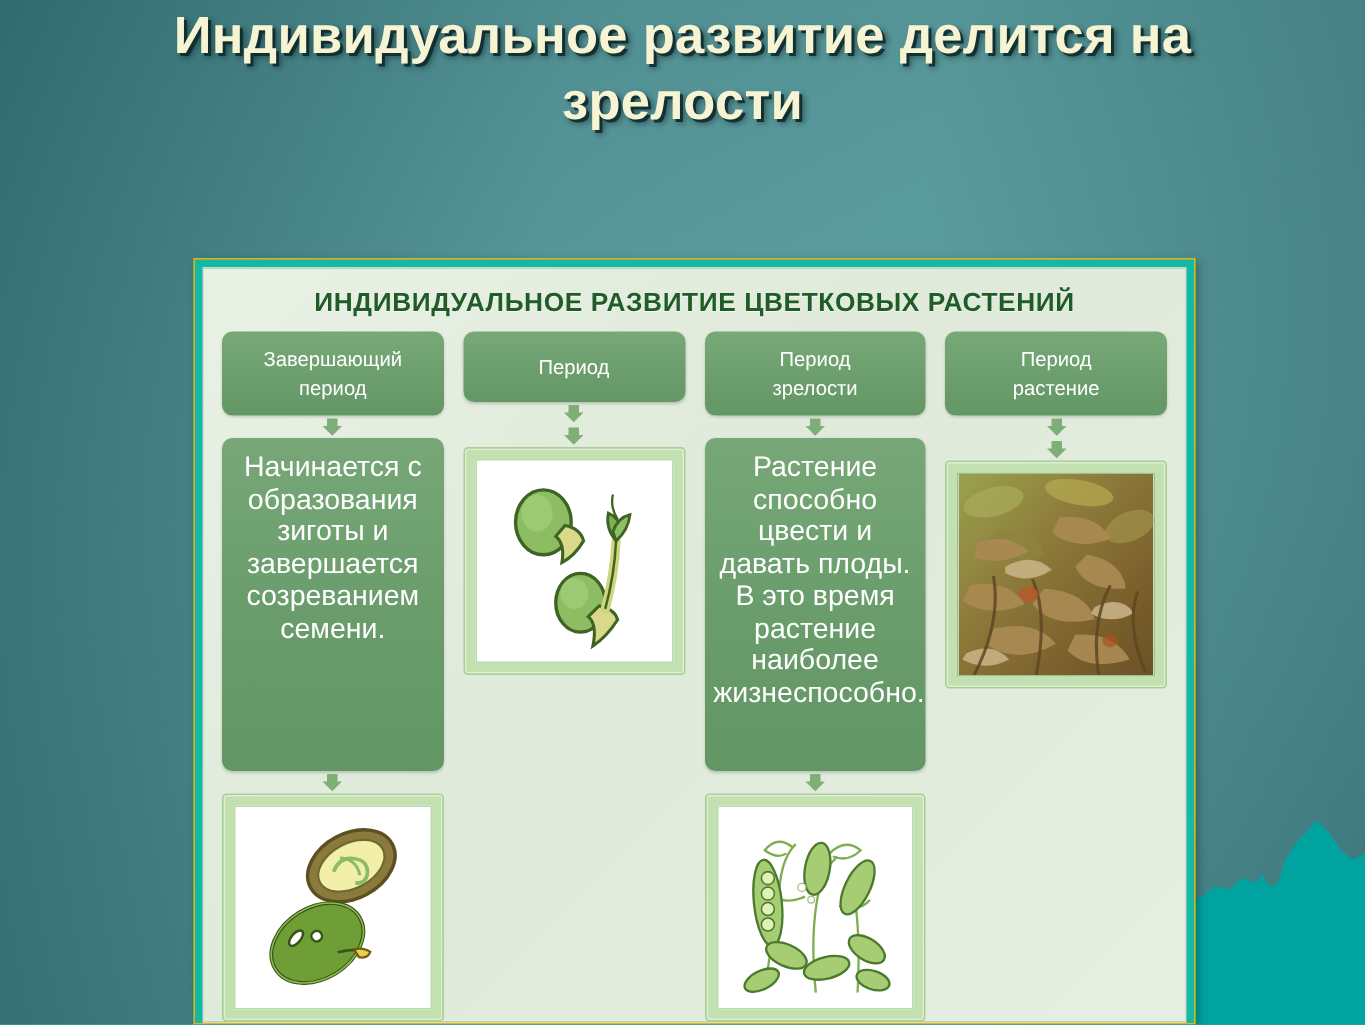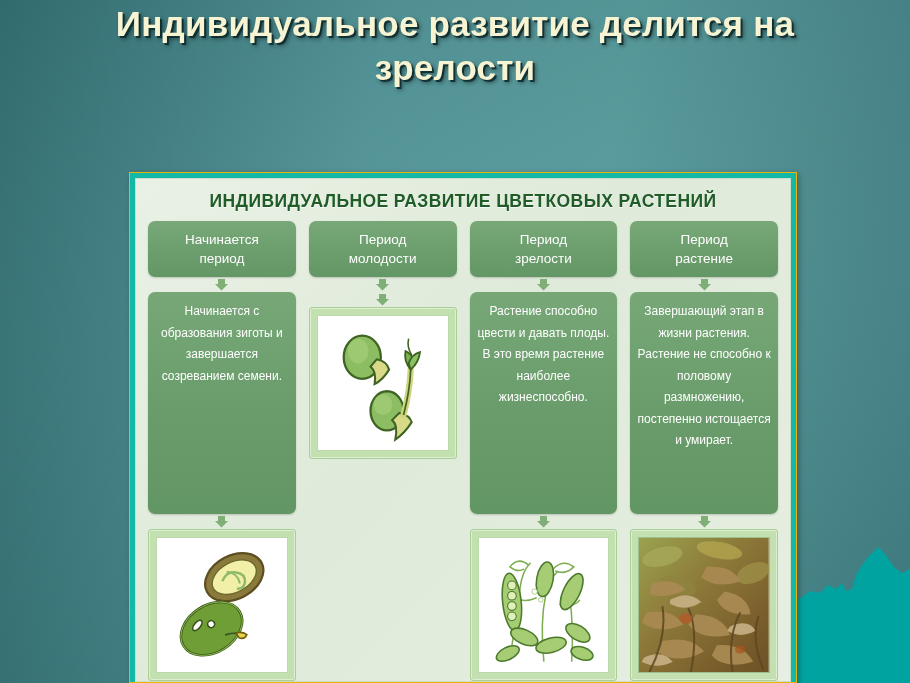--- a/index.html
+++ b/index.html
@@ -66,21 +66,21 @@
     box-sizing:border-box;
     display:flex;flex-direction:column;justify-content:center;
   }
   .arrow{height:15px;display:flex;align-items:center;justify-content:center;}
   .arrow svg{display:block;}
   .desc-box{
     background:linear-gradient(180deg,#77a777 0%,#6b9d6c 50%,#629664 100%);
     border-radius:7px;
     color:#ffffff;
     text-align:center;
-    font-size:12px;line-height:21.5px;
+    font-size:19px;line-height:21.5px;
     padding:9px 6px;
     box-shadow:0 1px 2px rgba(0,0,0,.18);
     box-sizing:border-box;
     flex:1;
     min-height:0;
   }
   .photo-frame{
     background:#c2e0b0;
     border:1px solid #a9cf96;
     border-radius:3px;
@@ -114,21 +114,21 @@
 
 <div id="card">
   <div id="card-inner">
 
     <div id="card-header">ИНДИВИДУАЛЬНОЕ РАЗВИТИЕ ЦВЕТКОВЫХ РАСТЕНИЙ</div>
 
     <div id="grid">
 
       <div class="col">
         <div class="period-box">
-          <span>Начинается</span>
+          <span>Завершающий</span>
           <span>период</span>
         </div>
         <div class="arrow">
           <svg width="13" height="13" viewBox="0 0 13 13">
               <path d="M3 1 H10 V6 H13 L6.5 12.5 L0 6 H3 Z" fill="#7fae77"></path>
             </svg>
         </div>
         <div class="desc-box">Начинается с образования зиготы и завершается созреванием семени.</div>
         <div class="arrow">
           <svg width="13" height="13" viewBox="0 0 13 13">
@@ -153,21 +153,20 @@
                 <path d="M58 104 q6 2 8 7 q-4 3 -8 -1 z" fill="#e8d24a" stroke="#6f5c12" stroke-width="1.5"></path>
               </g>
             </svg>
           </div>
         </div>
       </div>
 
       <div class="col">
         <div class="period-box">
           <span>Период</span>
-          <span>молодости</span>
         </div>
         <div class="arrow">
           <svg width="13" height="13" viewBox="0 0 13 13">
               <path d="M3 1 H10 V6 H13 L6.5 12.5 L0 6 H3 Z" fill="#7fae77"></path>
             </svg>
         </div>
         <div class="arrow">
           <svg width="13" height="13" viewBox="0 0 13 13">
               <path d="M3 1 H10 V6 H13 L6.5 12.5 L0 6 H3 Z" fill="#7fae77"></path>
             </svg>
@@ -247,21 +246,20 @@
       <div class="col">
         <div class="period-box">
           <span>Период</span>
           <span>растение</span>
         </div>
         <div class="arrow">
           <svg width="13" height="13" viewBox="0 0 13 13">
               <path d="M3 1 H10 V6 H13 L6.5 12.5 L0 6 H3 Z" fill="#7fae77"></path>
             </svg>
         </div>
-        <div class="desc-box">Завершающий этап в жизни растения. Растение не способно к половому размножению, постепенно истощается и умирает.</div>
         <div class="arrow">
           <svg width="13" height="13" viewBox="0 0 13 13">
               <path d="M3 1 H10 V6 H13 L6.5 12.5 L0 6 H3 Z" fill="#7fae77"></path>
             </svg>
         </div>
         <div class="photo-frame">
           <div class="photo-inner photo-full">
             <svg viewBox="0 0 100 130" preserveAspectRatio="none">
               <defs>
                 <linearGradient id="dryg" x1="0" y1="0" x2="1" y2="1">

